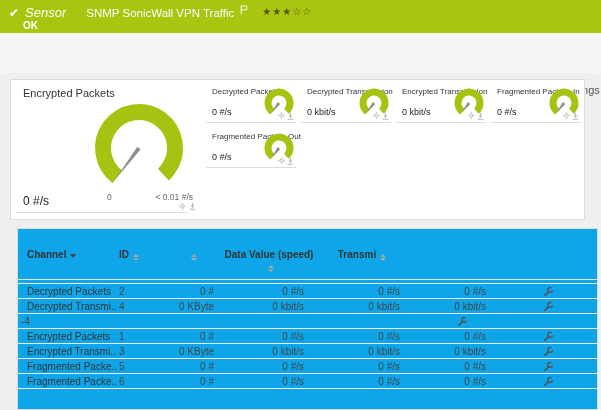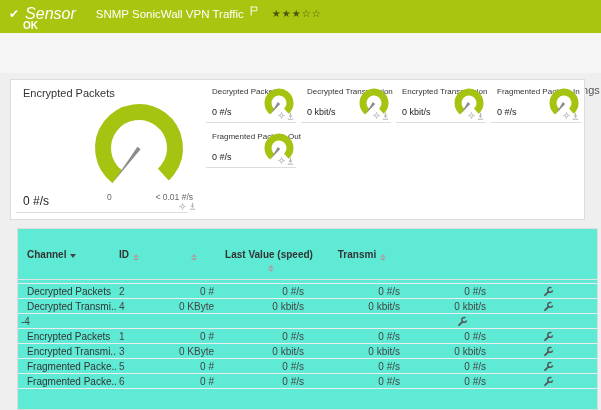--- a/index.html
+++ b/index.html
@@ -3,36 +3,36 @@
 <meta charset="utf-8">
 <style>
   * { margin:0; padding:0; box-sizing:border-box; }
   html,body { background:#e9e9e9; font-family:"Liberation Sans","DejaVu Sans",sans-serif; }
   .page { position:relative; width:601px; height:410px; background:#efefef; overflow:hidden; }
 
   
   .topbar { position:absolute; left:0; top:0; width:601px; height:33px; background:#aac50f; color:#fff; }
   .topbar-line { position:absolute; left:9px; top:5px; display:flex; align-items:center; gap:6px; white-space:nowrap; }
   .check { font-size:12px; font-weight:bold; line-height:12px; }
-  .kind { font-style:italic; font-size:16px; }
+  .kind { font-style:italic; font-size:13px; }
   .sensor-title { font-size:11.5px;padding-left:14px; }
   .flagwrap { margin-top:-6px; }
   .stars { font-size:10px; color:#4c540e; letter-spacing:1px; margin-left:8px; margin-top:-2px; }
   .ok { position:absolute; left:23px; top:20px; font-size:10px; font-weight:bold; }
 
   
   .tabbar { position:absolute; left:0; top:33px; width:601px; height:40px; background:#f5f5f5; }
   .tab { position:absolute; top:45px; height:24px; display:flex; align-items:center; gap:4px; font-size:11px; color:#555; cursor:default; }
   .tab.active { border-bottom:3px solid #2aa3da; color:#333; }
   .tab .num { font-weight:bold; color:#222; }
   .tab svg { flex:0 0 auto; }
 
   
   .gpanel { position:absolute; left:10px; top:79px; width:575px; height:141px; background:#fff; border:1px solid #dcdcdc; }
-  .tpanel { position:absolute; left:17px; top:228px; width:581px; height:182px; background:#5eead4; border:1px solid #dcdcdc; }
+  .tpanel { position:absolute; left:17px; top:228px; width:581px; height:182px; background:#0ea5e9; border:1px solid #dcdcdc; }
 
   
   .mtitle { position:absolute; left:12px; top:7px; font-size:11px; color:#333; }
   .mgauge { position:absolute; left:78px; top:18px; }
   .mvalue { position:absolute; left:12px; top:114px; font-size:12px; color:#222; }
   .scale-min { position:absolute; left:96px; top:112px; font-size:8.5px; color:#666; }
   .scale-max { position:absolute; left:124px; top:112px; width:58px; text-align:right; font-size:8.5px; color:#666; }
   .msep { position:absolute; left:5px; top:132px; width:172px; border-top:1px solid #ddd; }
   .mini-icons { position:absolute; display:flex; gap:3px; align-items:flex-end; }
   .mini-icons.main-pos { left:168px; top:122px; }
@@ -291,21 +291,21 @@
     <div class="hrow">
       <div class="hcell h-ch"><span>Channel</span><span class="sort-desc"></span></div>
       <div class="hcell h-id"><span>ID</span><span class="sort-both">
             <span class="tri-up"></span>
             <span class="tri-down"></span>
           </span></div>
       <div class="hcell h-c"><span class="sort-both">
             <span class="tri-up"></span>
             <span class="tri-down"></span>
           </span></div>
-      <div class="hcell h-c"><span>Last Value (speed)</span><span class="sort-both">
+      <div class="hcell h-c"><span>Data Value (speed)</span><span class="sort-both">
             <span class="tri-up"></span>
             <span class="tri-down"></span>
           </span></div>
       <div class="hcell h-c"><span>Transmi</span><span class="sort-both">
             <span class="tri-up"></span>
             <span class="tri-down"></span>
           </span></div>
       <div class="hcell"></div>
     </div>
     <div class="hsep"></div>

